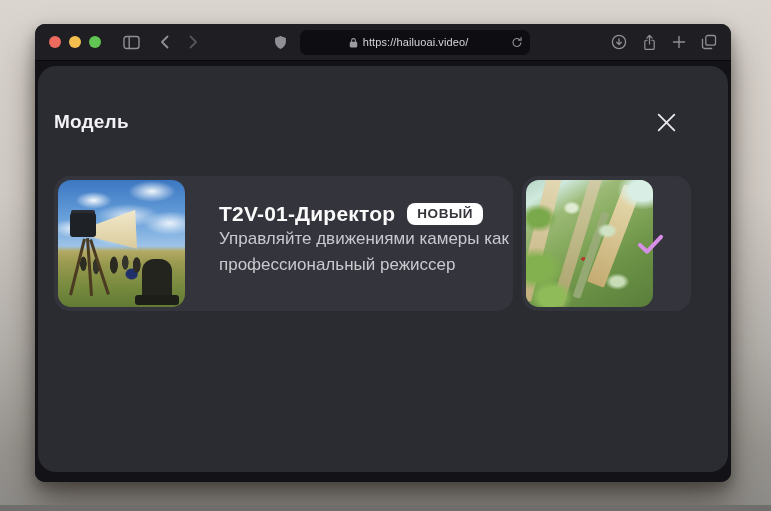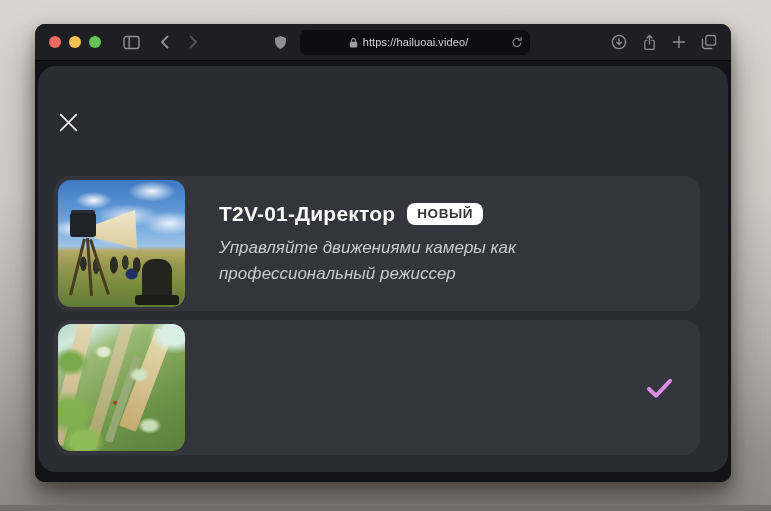--- a/index.html
+++ b/index.html
@@ -39,34 +39,34 @@
   
   .page { position:absolute; top:37px; left:0; right:0; bottom:0; background:#121217; }
   .modal {
     position:absolute; left:3px; right:3px; top:5px; bottom:10px;
     background:#2b2b32; border-radius:18px; overflow:hidden;
   }
   .modal-header { display:flex; align-items:center; justify-content:space-between; padding:42px 48px 0 16px; }
   .modal-title { font-size:19px; font-weight:600; color:#f3f3f5; letter-spacing:.2px; }
   .close-btn { background:none; border:none; width:28px; height:28px; display:flex; align-items:center; justify-content:center; cursor:pointer; color:#ececef; }
 
-  .cards { padding:40px 28px 0 16px; display:flex; flex-direction:column; gap:9px; }
+  .cards { padding:40px 28px 0 16px; display:flex; flex-direction:row; gap:9px; }
   .card {
     position:relative; display:flex; gap:34px; align-items:flex-start;
     background:#34343c; border-radius:16px; padding:4px; height:135px; cursor:pointer;
   }
   .thumb { width:127px; height:127px; border-radius:13px; overflow:hidden; position:relative; flex-shrink:0; }
   .card-text { padding-top:22px; min-width:0; }
   .title-row { display:flex; align-items:center; gap:12px; }
   .card-title { font-size:21px; font-weight:700; color:#fbfbfc; letter-spacing:.2px; }
   .badge {
     background:#ffffff; color:#35353c; font-size:13.5px; font-weight:700;
     padding:4px 10px 5px; border-radius:8px; letter-spacing:.6px; line-height:1;
   }
-  .card-desc { margin-top:9px; font-size:17px; line-height:1.55; color:#c9c9cf; white-space:pre-line;font-style:italic; }
+  .card-desc { font-size:17px; line-height:1.55; color:#c9c9cf; white-space:pre-line; }
   .check { position:absolute; right:26px; top:50%; transform:translateY(-50%); display:flex; }
 
   
   .thumb-film {
     background:linear-gradient(180deg,#3c77c2 0%,#68a0da 30%,#9dc3e8 52%,#b3a964 56%,#98994f 66%,#7a8c3f 82%,#617b34 100%);
   }
   .film-clouds { position:absolute; inset:0; background:
     radial-gradient(ellipse 26px 12px at 28% 16%, rgba(255,255,255,.95), transparent 70%),
     radial-gradient(ellipse 34px 15px at 74% 9%, rgba(255,255,255,.92), transparent 70%),
     radial-gradient(ellipse 38px 17px at 88% 34%, rgba(255,255,255,.85), transparent 70%),
@@ -194,20 +194,21 @@
             <path d="M11.2 14.5H3.5a2 2 0 01-2-2V4.8"></path>
           </svg>
       </button>
     </div>
   </div>
 
   <div class="page">
     <div class="modal">
 
       <div class="modal-header">
+        <div class="modal-title">Модель</div>
         <button class="close-btn">
           <svg width="25" height="25" viewBox="0 0 24 24" fill="none" stroke="currentColor" stroke-width="1.7" stroke-linecap="round">
               <path d="M4.5 4.5l15 15M19.5 4.5l-15 15"></path>
             </svg>
         </button>
       </div>
 
       <div class="cards">
 
         <div class="card">

